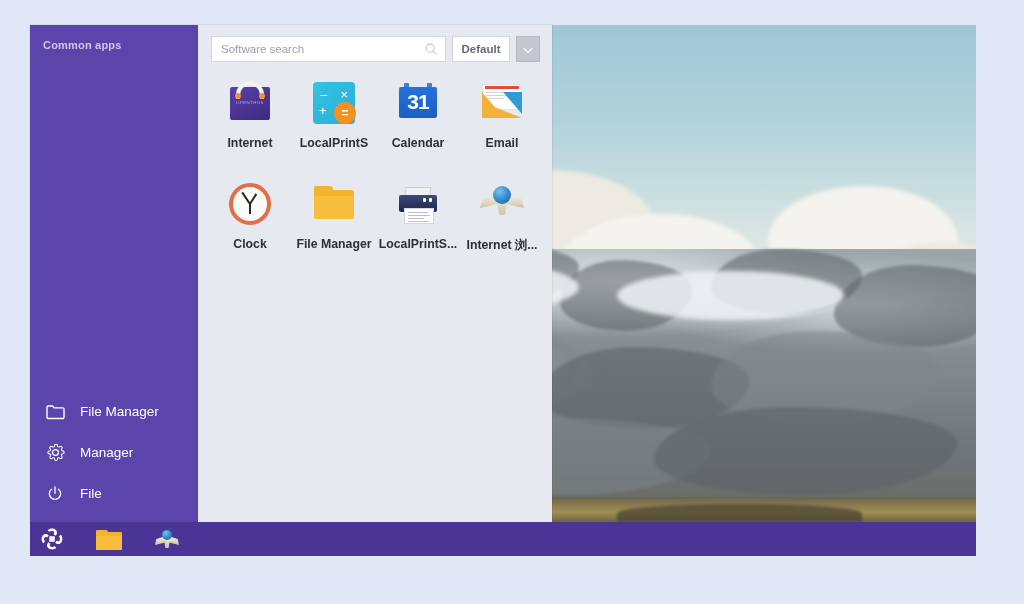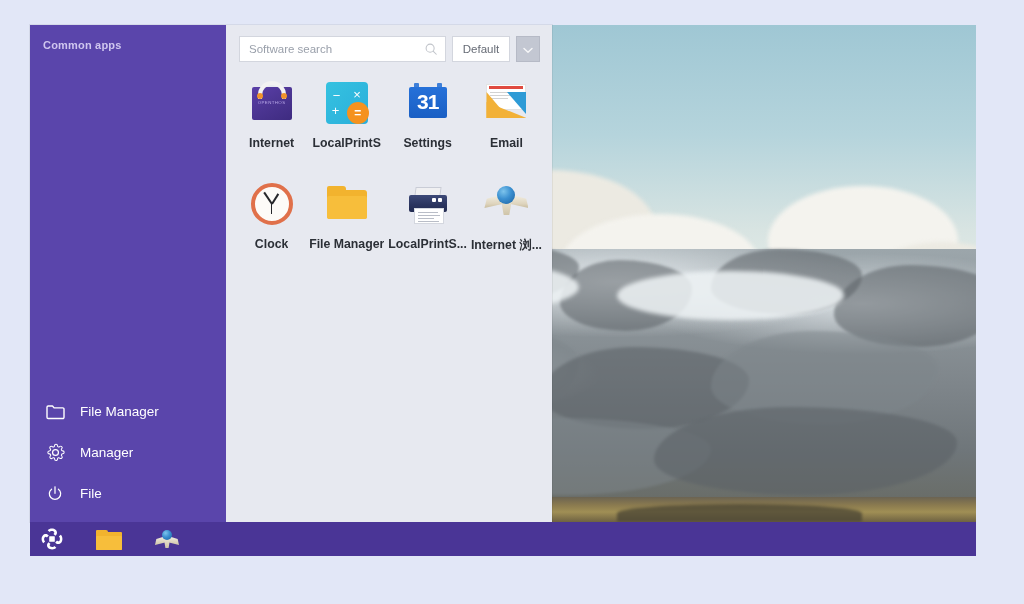--- a/index.html
+++ b/index.html
@@ -106,21 +106,21 @@
     position: absolute;
     left: 30px;
     top: 25px;
     width: 522px;
     height: 497px;
     display: flex;
     box-shadow: 0 0 0 1px rgba(0,0,0,0.06);
   }
 
   #sidebar {
-    width: 196px;
+    width: 168px;
     background: #5a45ab;
     position: relative;
     display: flex;
     flex-direction: column;
   }
 
   #sidebar-title {
     color: #cfc6ef;
     font-size: 11px;
     padding: 14px 0 0 13px;
@@ -188,20 +188,21 @@
   #searchbox input::placeholder { color: #9aa0ab; }
   #search-icon { width: 14px; height: 14px; flex: 0 0 auto; opacity: .55; }
 
   #defaultbtn {
     width: 56px;
     background: #ffffff;
     border: 1px solid #d3d6de;
     display: flex; align-items: center; justify-content: center;
     font-size: 11.5px;
     color: #666b75;
+    font-weight: bold;
   }
   #dropbtn {
     width: 22px;
     background: #c3c7d2;
     border: 1px solid #b6bac6;
     display: flex; align-items: center; justify-content: center;
   }
   #dropbtn svg { opacity: .85; }
 
   
@@ -547,21 +548,21 @@
           <div class="alabel">LocalPrintS</div>
         </div>
 
         <div class="app">
           <div class="ico">
             <div class="cal-ring" style="left:9px;"></div>
             <div class="cal-ring" style="right:9px;"></div>
             <div class="cal-bg"></div>
             <div class="cal-day">31</div>
           </div>
-          <div class="alabel">Settings</div>
+          <div class="alabel">Calendar</div>
         </div>
 
         <div class="app">
           <div class="ico">
             <div class="env-back"></div>
             <div class="env-redline"></div>
             <div class="env-grayline" style="top:12px;"></div>
             <div class="env-grayline" style="top:15px;"></div>
             <div class="env-grayline" style="top:18px; width:18px;"></div>
             <div class="env-blue"></div>

